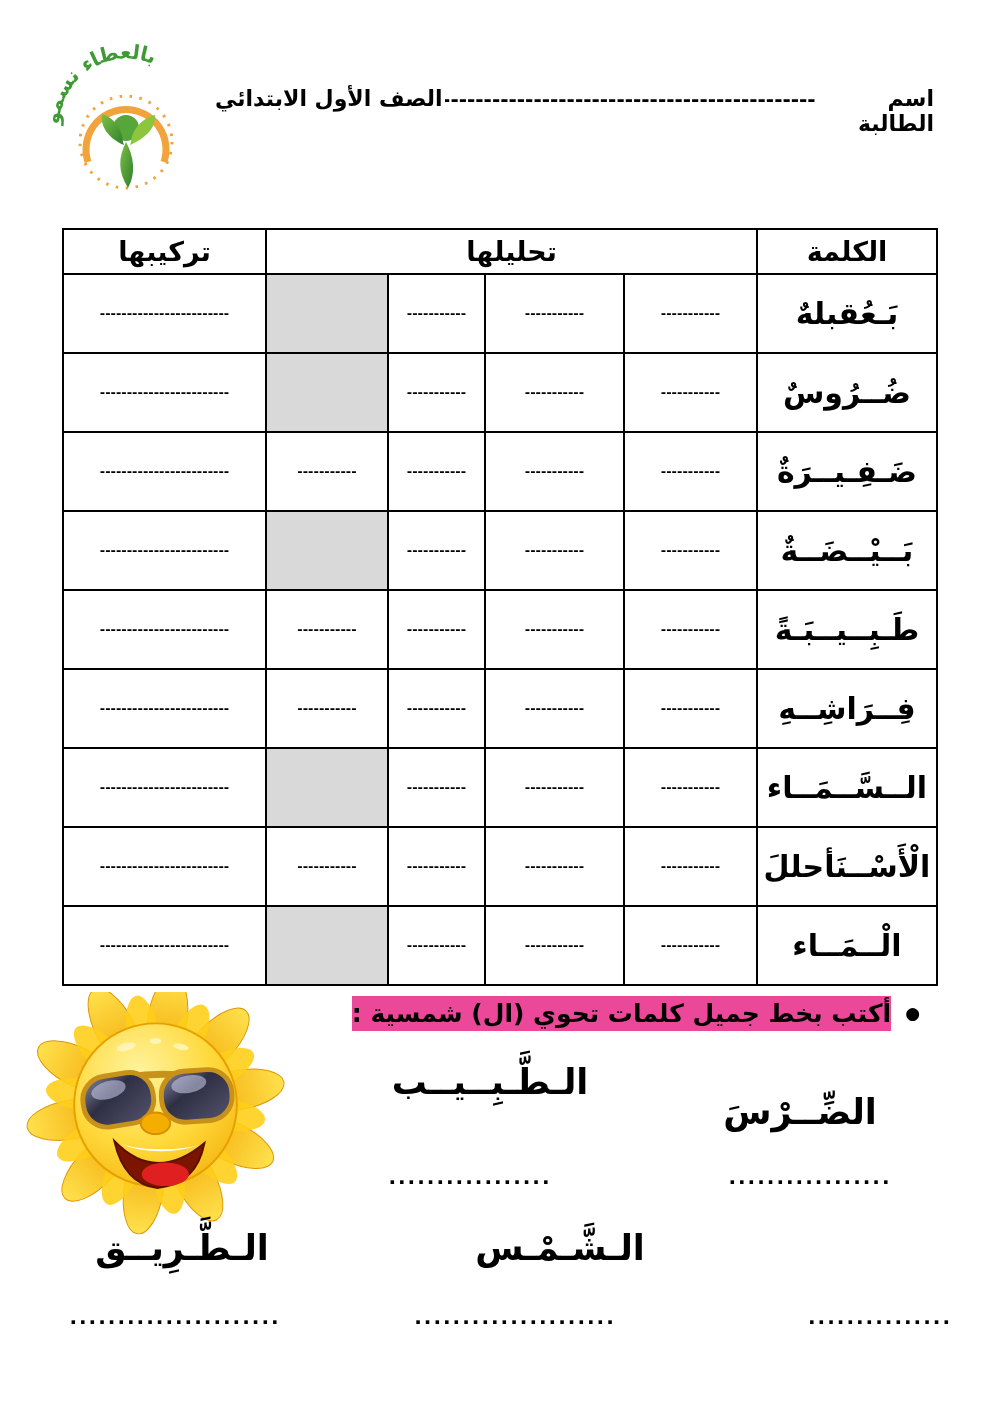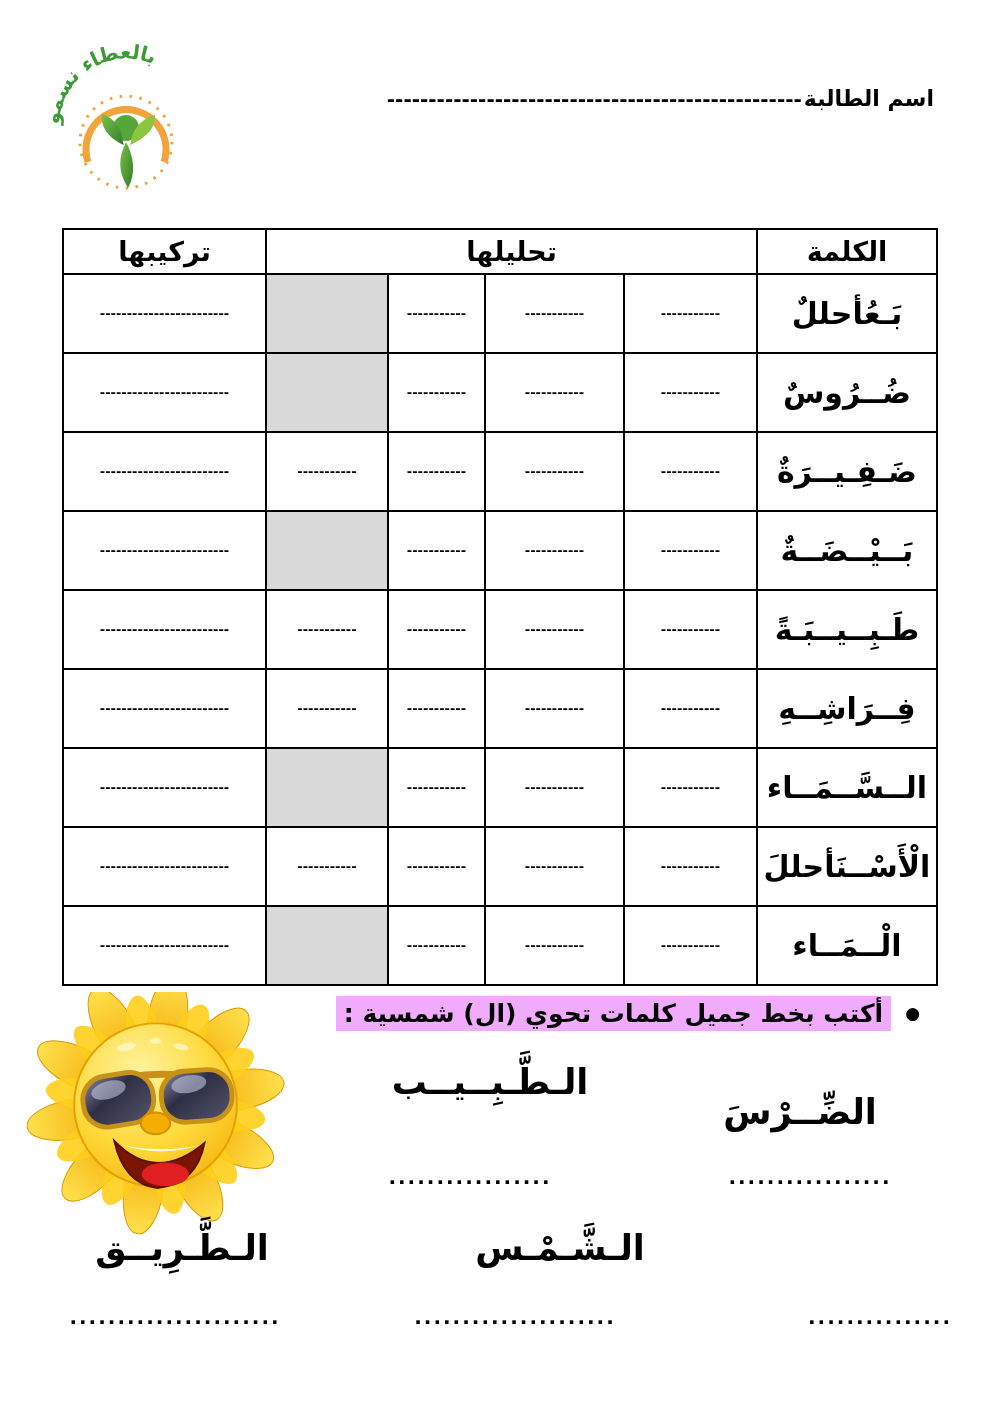--- a/index.html
+++ b/index.html
@@ -24,21 +24,21 @@
   table.analysis td { height:77px; text-align:center; vertical-align:middle; }
   td.word-cell { font-size:30px; font-weight:bold; direction:rtl; }
   td.dash-cell { font-size:13px; font-weight:bold; white-space:nowrap; overflow:hidden; letter-spacing:0px; }
   td.long-dash-cell { font-size:13px; font-weight:bold; white-space:nowrap; overflow:hidden; }
   td.gray-cell { background:#d9d9d9; }
 
   
   .prompt-row { position:absolute; top:996px; right:72px; direction:rtl;
                 display:flex; align-items:center; gap:14px; }
   .prompt-bullet { font-size:17px; line-height:1; }
-  .prompt-text { background:#f0abfc; font-weight:bold; font-size:25px; padding:3px 8px; direction:rtl; }
+  .prompt-text { background:#ec4899; font-weight:bold; font-size:25px; padding:3px 0; direction:rtl; }
 
   
   .sun-wrap { position:absolute; left:8px; top:992px; width:295px; height:245px; }
 
   
   .w-word { position:absolute; font-weight:bold; font-size:35px; direction:rtl; text-align:center; white-space:nowrap; }
   .w-dots { position:absolute; font-weight:bold; font-size:20px; letter-spacing:2px; text-align:center; white-space:nowrap; }
 </style>
 </head>
 <body>
@@ -64,20 +64,21 @@
       <circle cx="88" cy="98" r="13" fill="#56a63a"></circle>
       <path d="M 86,115 C 70,108 62,96 64,84 C 76,88 84,98 85,112 Z" fill="url(#leafG)"></path>
       <path d="M 92,115 C 108,108 118,98 117,85 C 104,88 94,100 93,112 Z" fill="#8cc63f"></path>
       <path d="M 88,112 C 80,128 80,142 90,158 C 98,144 96,126 88,112 Z" fill="url(#leafG)"></path>
     </svg>
   </div>
 
   <div class="header-line">
     <span>اسم الطالبة</span>
       <span class="dashes">--------------------------------------------------</span>
+    <span style="white-space:nowrap;">الصف الأول الابتدائي</span>
   </div>
 
 
   <table class="analysis">
     <colgroup>
       <col style="width:203px">
         <col style="width:122px">
         <col style="width:97px">
       <col style="width:139px">
         <col style="width:133px">
@@ -89,21 +90,21 @@
       <th colspan="4">تحليلها</th>
       <th>الكلمة</th>
     </tr>
 
     <tr>
       <td class="long-dash-cell">------------------------</td>
       <td class="gray-cell"></td>
       <td class="dash-cell">-----------</td>
       <td class="dash-cell">-----------</td>
       <td class="dash-cell">-----------</td>
-      <td class="word-cell">بَـعُأحللٌ</td>
+      <td class="word-cell">بَـعُقبلهٌ</td>
     </tr>
 
     <tr>
       <td class="long-dash-cell">------------------------</td>
       <td class="gray-cell"></td>
       <td class="dash-cell">-----------</td>
       <td class="dash-cell">-----------</td>
       <td class="dash-cell">-----------</td>
       <td class="word-cell">ضُــرُوسٌ</td>
     </tr>

